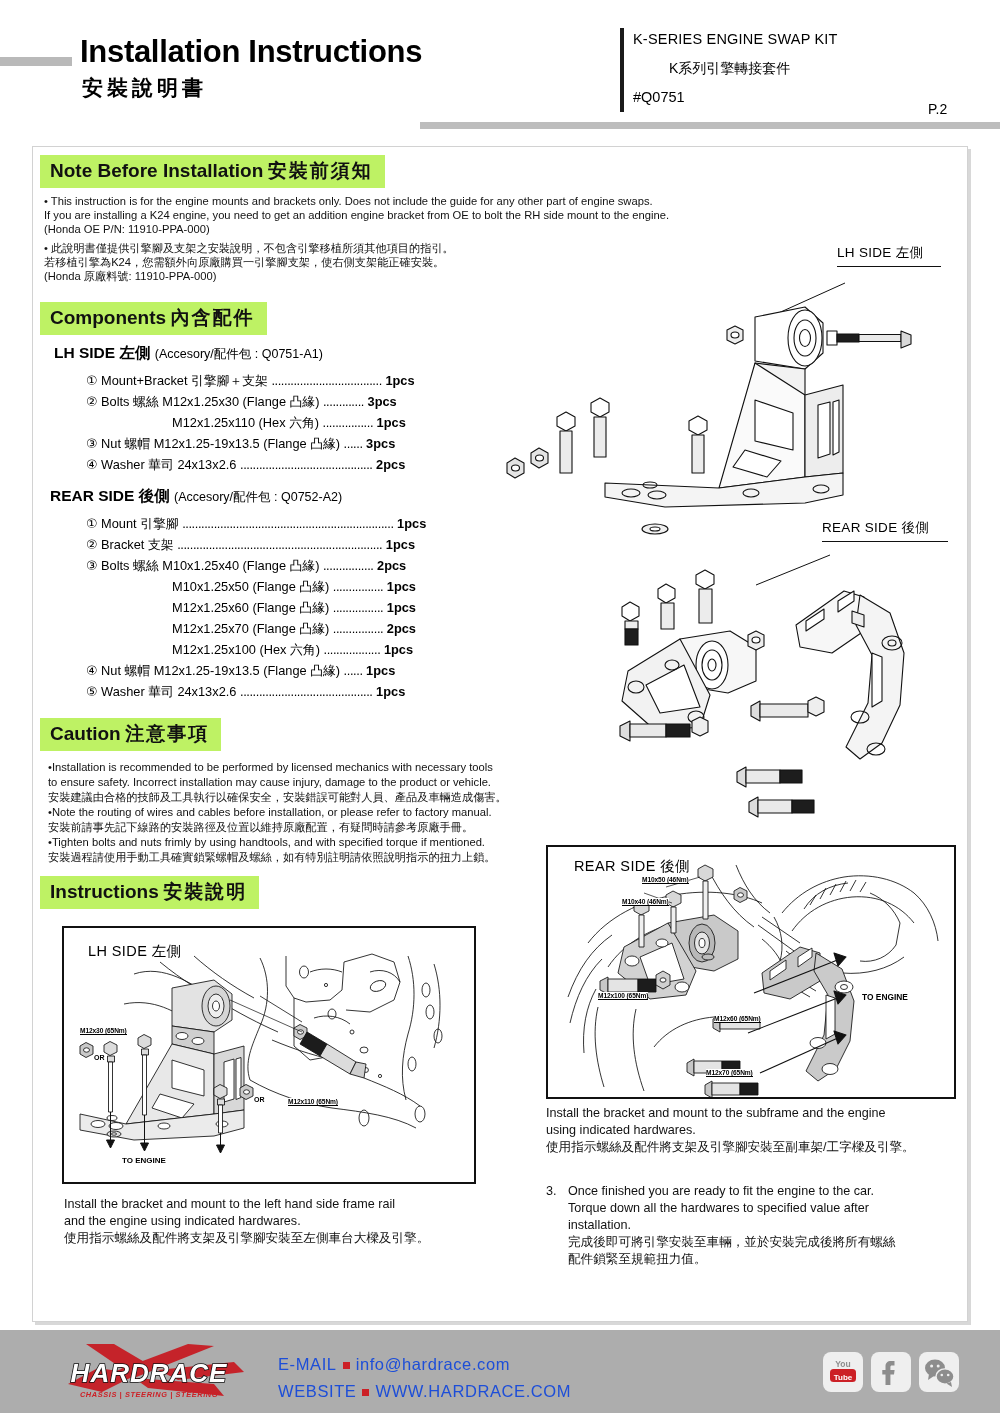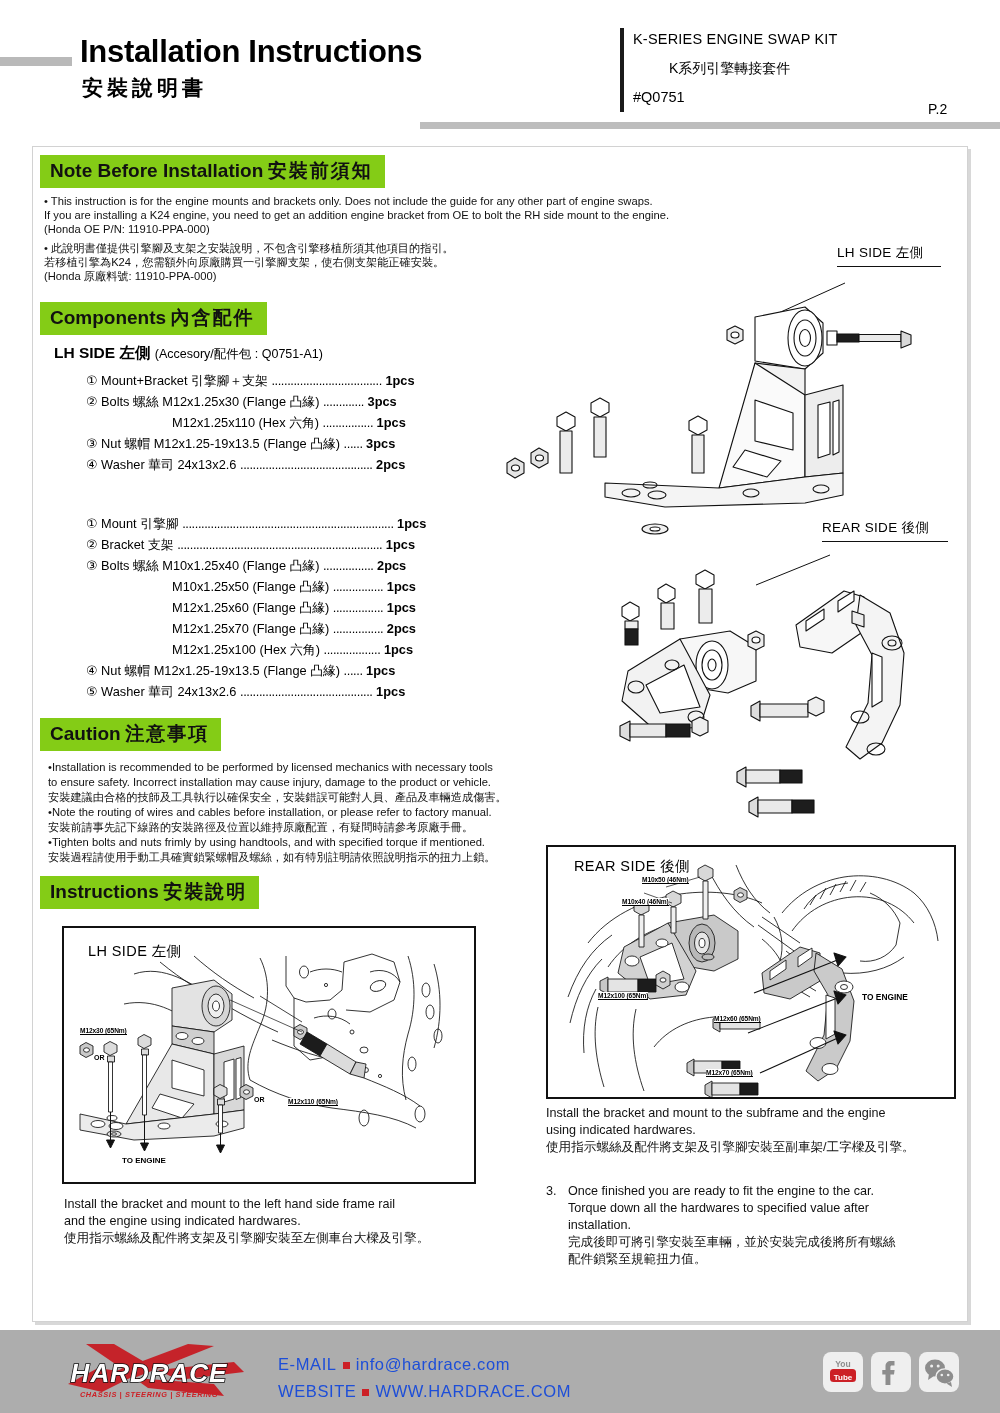--- a/index.html
+++ b/index.html
@@ -18,21 +18,21 @@
   .hdr-kit-en{position:absolute;left:633px;top:31px;font-size:14.5px;letter-spacing:0.2px;}
   .hdr-kit-zh{position:absolute;left:633px;top:60px;font-size:14px;margin-left:36px;}
   .hdr-sku{position:absolute;left:633px;top:89px;font-size:14.5px;}
   .hdr-page{position:absolute;left:928px;top:101px;font-size:14px;}
   .hdr-rule{position:absolute;left:420px;top:122px;width:580px;height:7px;background:#bdbdbd;}
 
   
   .frame{position:absolute;left:32px;top:146px;width:934px;height:1174px;
          border:1px solid #d2d2d2;box-shadow:3px 3px 0 0 #d8d8d8;background:#fff;}
 
-  .sect-head{position:absolute;background:#84cc16;font-weight:bold;color:#111;
+  .sect-head{position:absolute;background:#bef264;font-weight:bold;color:#111;
              padding:3px 12px 4px 10px;white-space:nowrap;}
   .sect-head .en{font-size:19px;}
   .sect-head .zh{font-size:19px;letter-spacing:2px;}
 
   .body-txt{position:absolute;font-size:11.2px;line-height:14px;color:#111;white-space:pre-line;}
 
   
   .comp-group-title{position:absolute;font-size:15.5px;font-weight:bold;white-space:nowrap;}
   .comp-group-title .sub{font-size:12.5px;font-weight:normal;}
   .comp-row{position:absolute;font-size:12.8px;white-space:nowrap;}
@@ -129,20 +129,24 @@
     <b>3pcs</b>
   </div>
   <div class="comp-row" style="left:86px;top:457px;">
     <span>④</span>
     <span>Washer 華司</span>
     <span>24x13x2.6</span>
     <span class="lead">..........................................</span>
     <b>2pcs</b>
   </div>
 
+  <div class="comp-group-title" style="left:50px;top:486px;">
+    <span>REAR SIDE 後側</span>
+    <span class="sub">(Accesory/配件包 : Q0752-A2)</span>
+  </div>
   <div class="comp-row" style="left:86px;top:516px;">
     <span>①</span>
     <span>Mount 引擎腳</span>
     <span class="lead">...................................................................</span>
     <b>1pcs</b>
   </div>
   <div class="comp-row" style="left:86px;top:537px;">
     <span>②</span>
     <span>Bracket 支架</span>
     <span class="lead">.................................................................</span>

